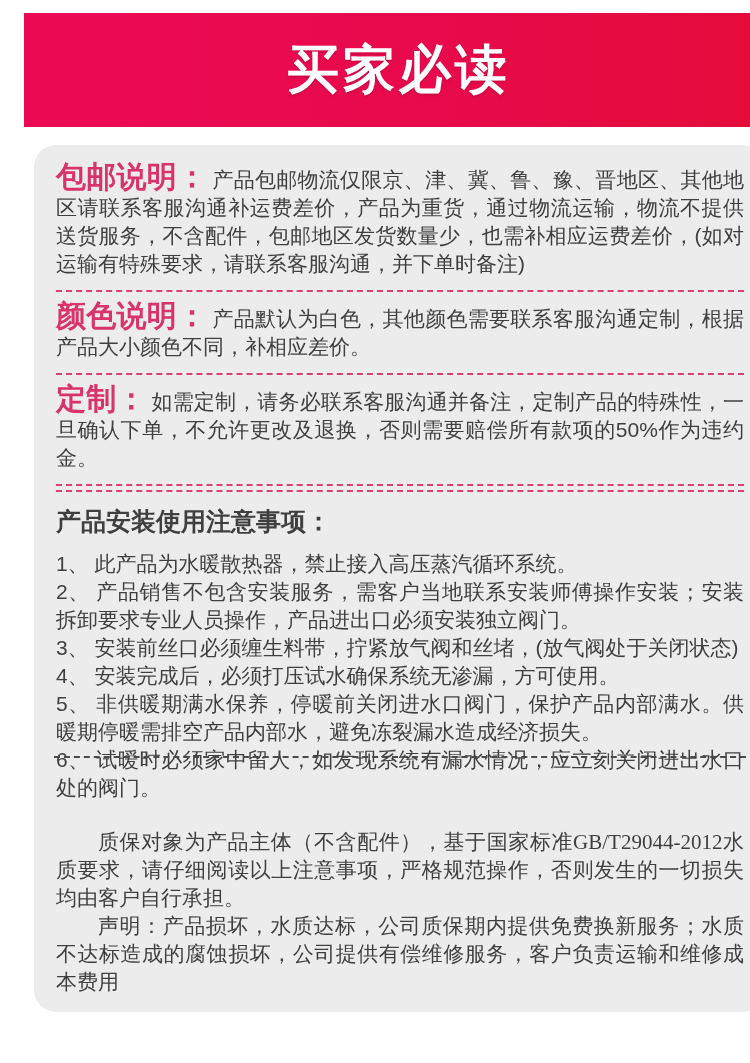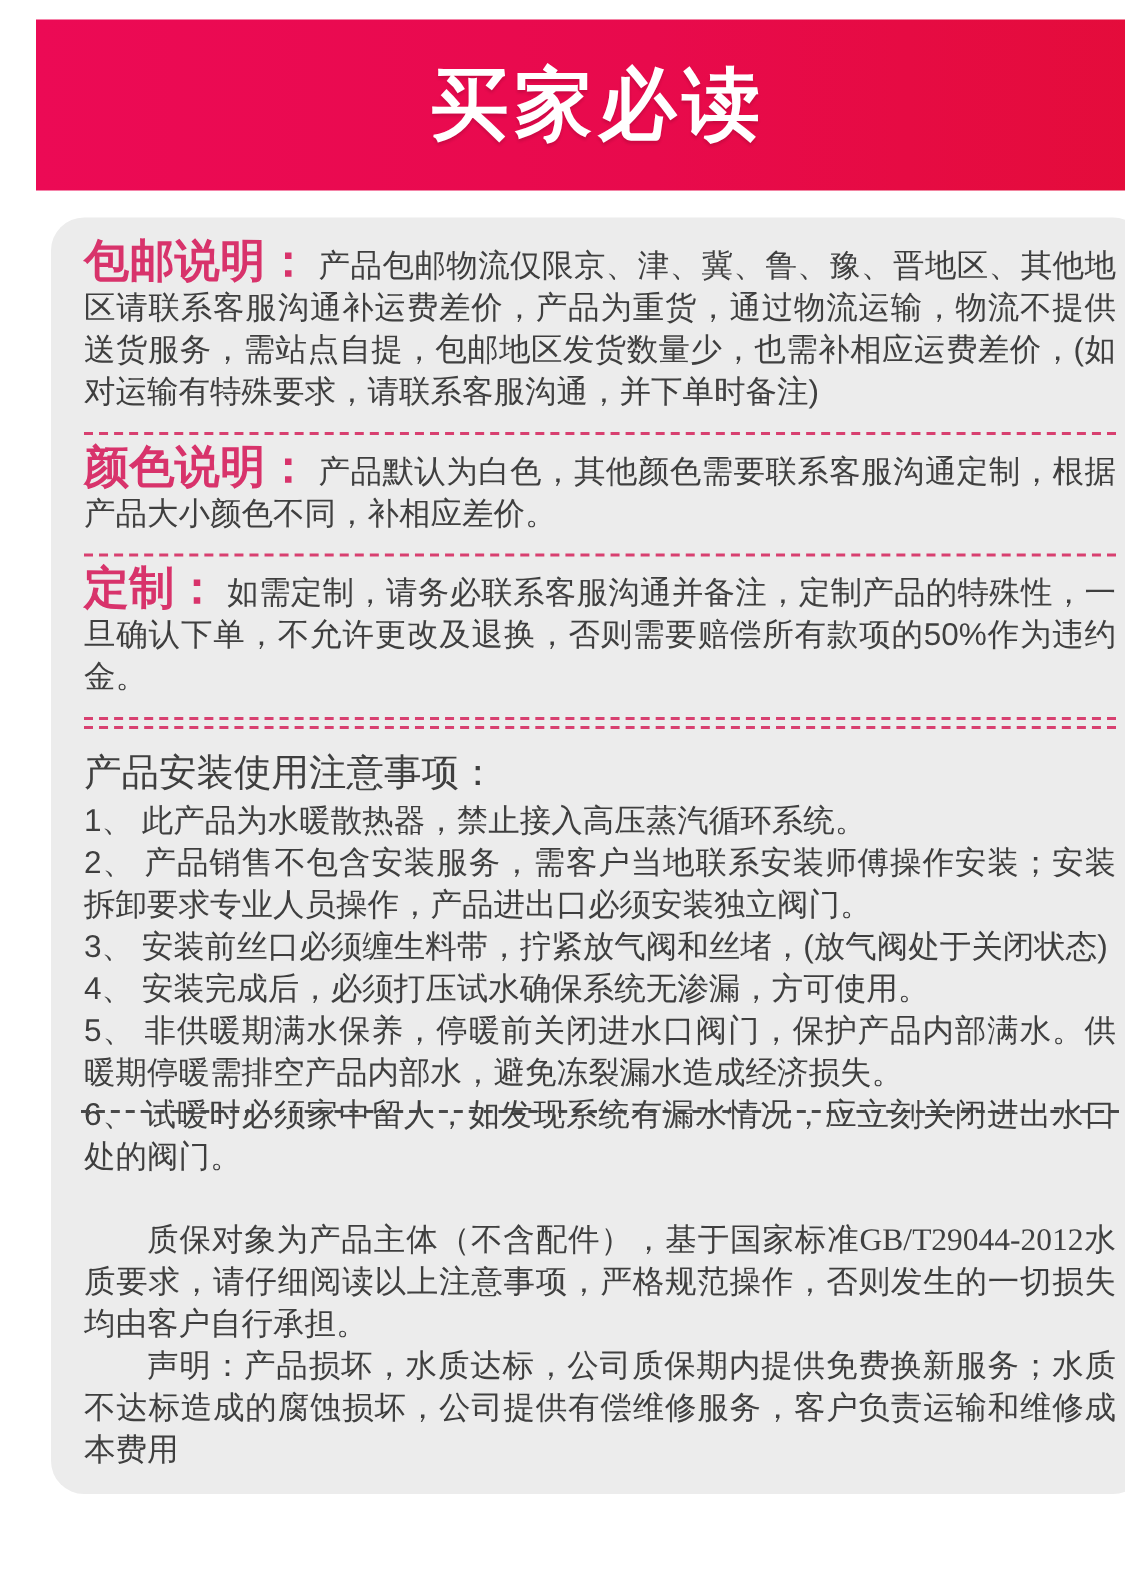--- a/index.html
+++ b/index.html
@@ -43,36 +43,35 @@
     font-size: 21px;
     line-height: 28px;
     color: #3F3F3F;
     text-align: justify;
   }
   .sec-heading {
     font-size: 30px;
     font-weight: 700;
     color: #D8336B;
     margin-right: 5px;
-    font-family: Liberation Mono, monospace;
   }
 
   .divider {
     height: 0;
     border-top: 2px dashed #D84070;
     margin: 2px 0 4px 0;
   }
 
   .install { padding: 8px 0 2px 0; }
   .install-heading {
     font-size: 25px !important;
     line-height: 34px !important;
-    font-weight: 400;
+    font-weight: 700;
     color: #DC2F63;
-    margin-bottom: 2px;
+    margin-bottom: 12px;
   }
 
   .item6-wrap { position: relative; }
   .stray-dashed-line {
     position: absolute;
     left: -2px;
     right: -2px;
     top: 10px;
     height: 0;
     border-top: 2px dashed #4A4A4A;
@@ -87,21 +86,21 @@
 
 <div class="page">
 
   <div class="banner">
     <span class="banner-title">买家必读</span>
   </div>
 
   <div class="card">
 
     <div class="section">
-      <p><span class="sec-heading">包邮说明：</span><span>产品包邮物流仅限京、津、冀、鲁、豫、晋地区、其他地区请联系客服沟通补运费差价，产品为重货，通过物流运输，物流不提供送货服务，需站点自提，包邮地区发货数量少，也需补相应运费差价，(如对运输有特殊要求，请联系客服沟通，并下单时备注)</span></p>
+      <p><span class="sec-heading">包邮说明：</span><span>产品包邮物流仅限京、津、冀、鲁、豫、晋地区、其他地区请联系客服沟通补运费差价，产品为重货，通过物流运输，物流不提供送货服务，不含配件，包邮地区发货数量少，也需补相应运费差价，(如对运输有特殊要求，请联系客服沟通，并下单时备注)</span></p>
     </div>
 
     <div class="divider"></div>
 
     <div class="section">
       <p><span class="sec-heading">颜色说明：</span><span>产品默认为白色，其他颜色需要联系客服沟通定制，根据产品大小颜色不同，补相应差价。</span></p>
     </div>
 
     <div class="divider"></div>
 

